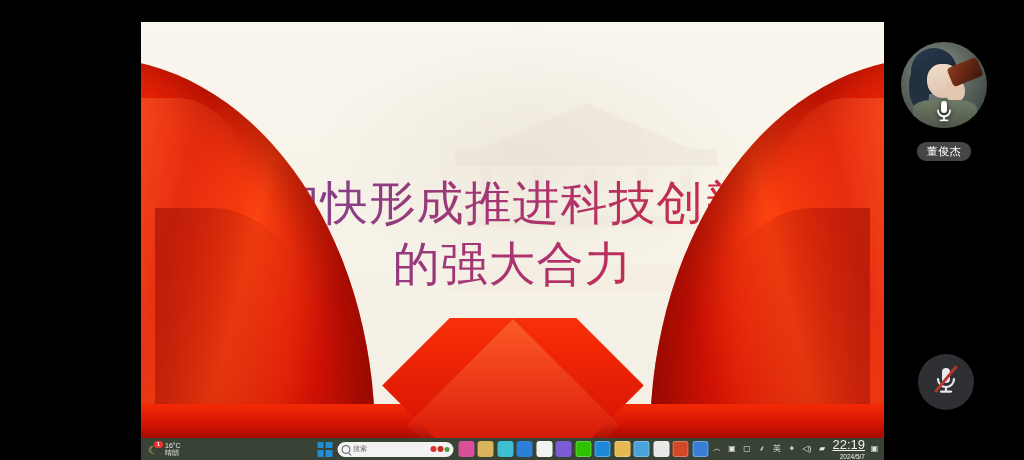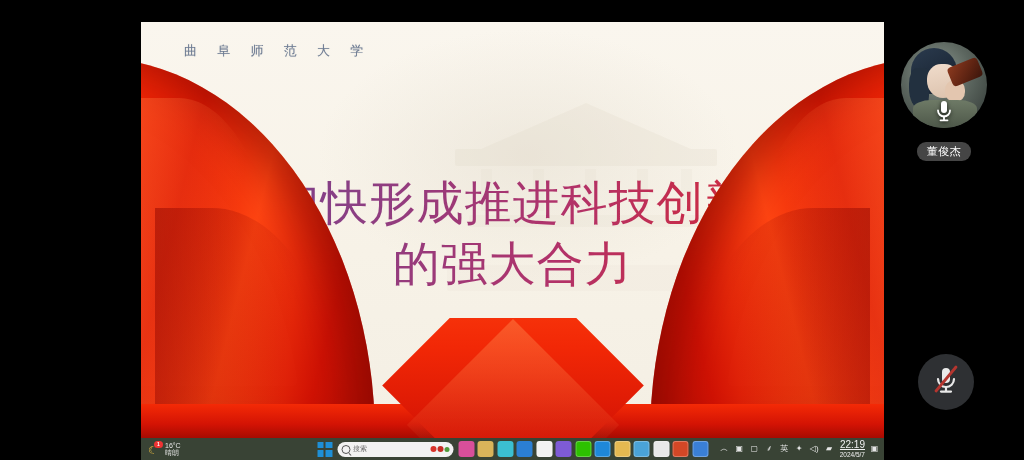--- a/index.html
+++ b/index.html
@@ -174,21 +174,21 @@
     font-size:8px;color:#fff;font-weight:bold;overflow:hidden;
   }
   .tb-app.active{box-shadow:0 0 0 1px rgba(255,255,255,.28) inset;background-blend-mode:overlay;}
 
   .tb-tray{
     position:absolute;right:4px;display:flex;align-items:center;gap:4px;height:22px;
   }
   .tray-ico{width:11px;height:11px;display:flex;align-items:center;justify-content:center;
     font-size:8px;color:#e6e6e6;line-height:1;flex:none;}
   .tb-clock{display:flex;flex-direction:column;align-items:flex-end;line-height:1.08;color:#f0f0f0;margin-left:1px;}
-  .tb-time{font-size:10px;text-decoration:underline;}
+  .tb-time{font-size:13px;text-decoration:underline;}
   .tb-date{font-size:6.5px;}
 
   
   .participant{
     position:absolute;left:898px;top:42px;width:92px;
     display:flex;flex-direction:column;align-items:center;gap:7px;
   }
   .avatar-wrap{position:relative;width:86px;height:86px;}
   .avatar{
     width:86px;height:86px;border-radius:50%;overflow:hidden;position:relative;
@@ -247,21 +247,20 @@
       <div class="wm-band wm-b1"></div>
       <div class="wm-col" style="left:40px"></div>
       <div class="wm-col" style="left:92px"></div>
       <div class="wm-col" style="left:144px"></div>
       <div class="wm-col" style="left:196px"></div>
       <div class="wm-col" style="left:240px"></div>
       <div class="wm-band wm-b2"></div>
       <div class="wm-band wm-b3"></div>
     </div>
 
-    <div class="uni-name">曲 阜 师 范 大 学</div>
 
     <div class="slide-title">加快形成推进科技创新
 的强大合力</div>
 
     <div class="curtain curtain-left">
       <div class="cl-main"></div>
       <div class="cl-fold1"></div>
       <div class="cl-fold2"></div>
     </div>
 

